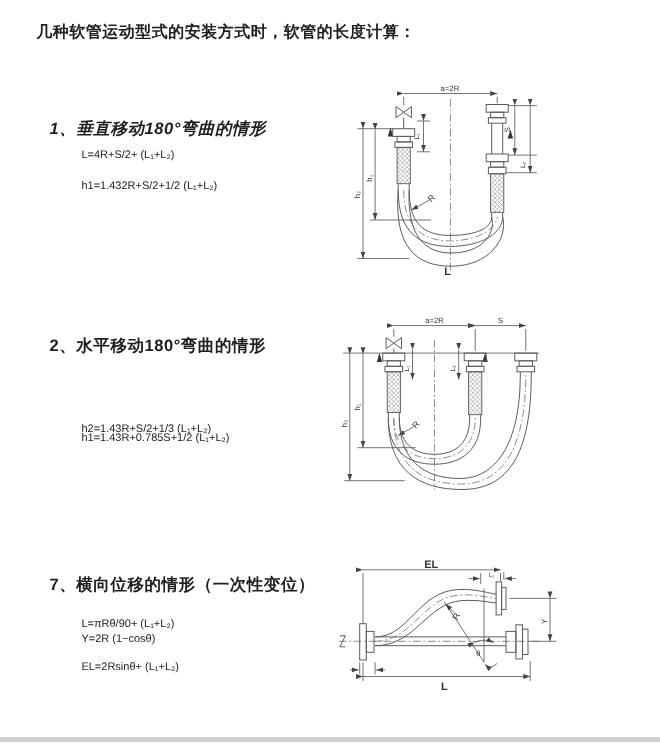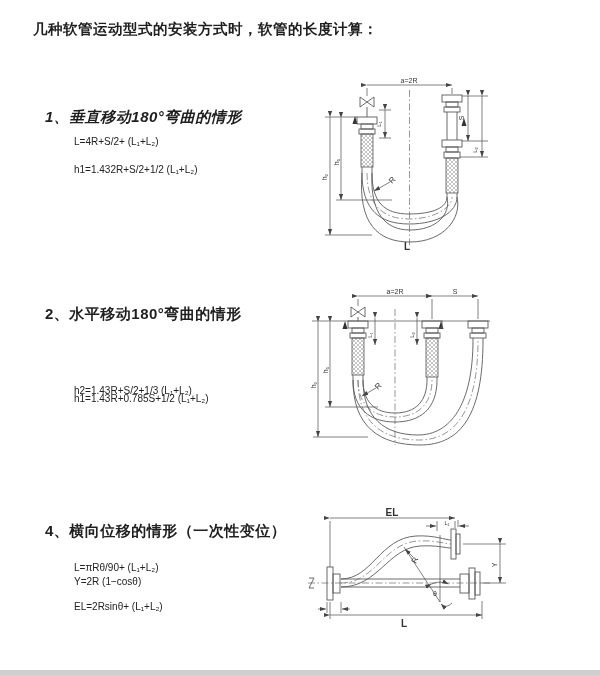--- a/index.html
+++ b/index.html
@@ -29,21 +29,21 @@
   <div class="title">几种软管运动型式的安装方式时，软管的长度计算：</div>
 
   <div class="heading h1">1、垂直移动180°弯曲的情形</div>
   <div class="formula f11">L=4R+S/2+ (L₁+L₂)</div>
   <div class="formula f12">h1=1.432R+S/2+1/2 (L₁+L₂)</div>
 
   <div class="heading h2">2、水平移动180°弯曲的情形</div>
   <div class="formula f22">h1=1.43R+0.785S+1/2 (L₁+L₂)</div>
   <div class="formula f23">h2=1.43R+S/2+1/3 (L₁+L₂)</div>
 
-  <div class="heading h3">4、横向位移的情形（一次性变位）</div>
+  <div class="heading h3">7、横向位移的情形（一次性变位）</div>
   <div class="formula f31">L=πRθ/90+ (L₁+L₂)</div>
   <div class="formula f32">Y=2R (1−cosθ)</div>
   <div class="formula f33">EL=2Rsinθ+ (L₁+L₂)</div>
 
   <svg class="d1" width="285" height="186" viewBox="0 0 285 186">
     <defs>
       <pattern id="hz1" patternUnits="userSpaceOnUse" width="4" height="4">
         <path d="M0,4 L4,0 M0,0 L4,4" stroke="#8a8a8a" stroke-width=".5"></path>
       </pattern>
       <marker id="ar1" markerWidth="7" markerHeight="6" refX="6.3" refY="3" orient="auto" markerUnits="userSpaceOnUse">

